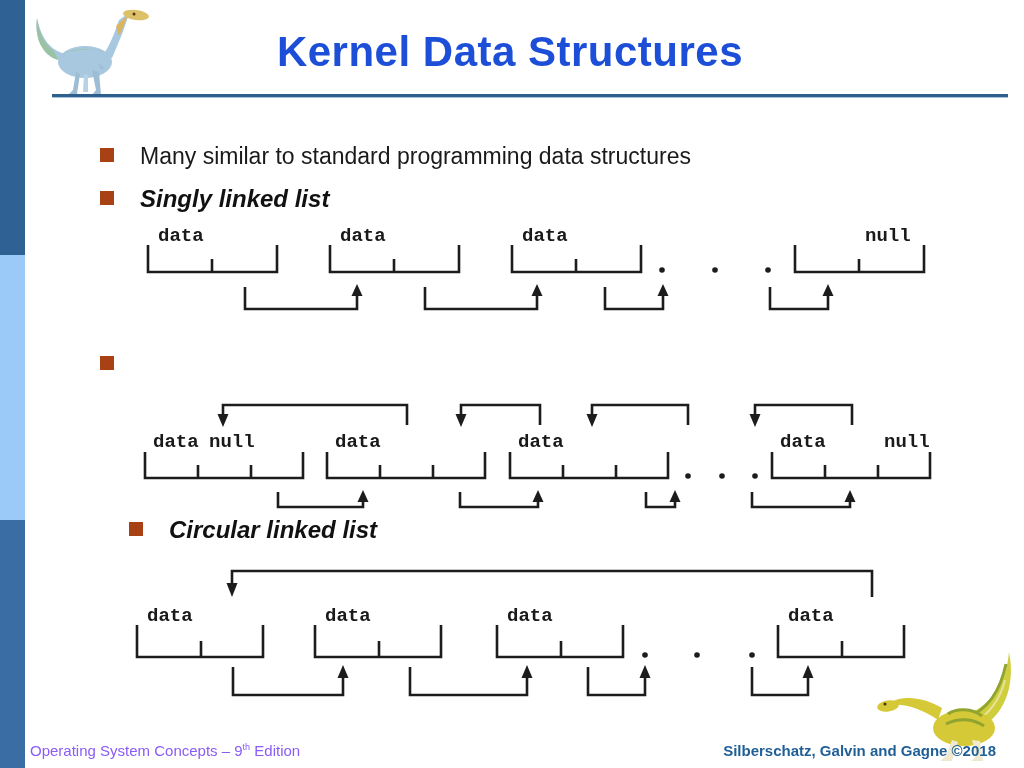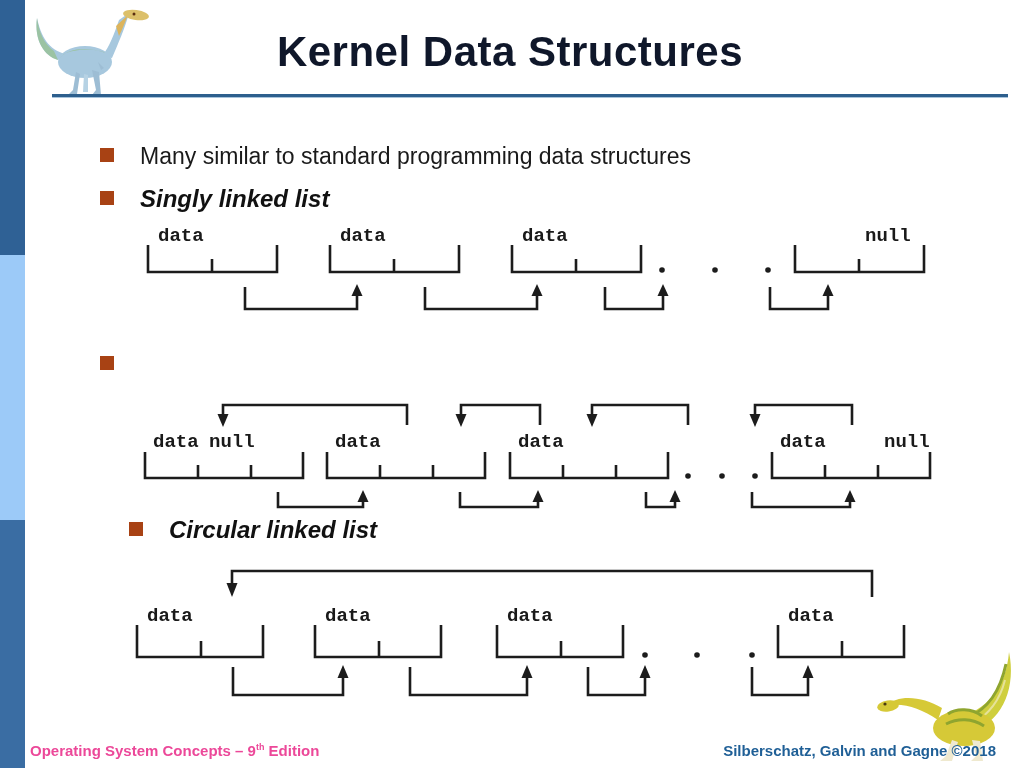--- a/index.html
+++ b/index.html
@@ -5,37 +5,37 @@
   html,body{margin:0;padding:0;background:#ffffff;}
   .slide{position:relative;width:1024px;height:768px;background:#ffffff;overflow:hidden;
          font-family:"Liberation Sans","DejaVu Sans",sans-serif;}
   
   .sidebar{position:absolute;left:0;top:0;width:25px;height:768px;}
   .band-top{position:absolute;left:0;top:0;width:25px;height:255px;background:#2f6195;}
   .band-mid{position:absolute;left:0;top:255px;width:25px;height:265px;background:#9ccaf8;}
   .band-bot{position:absolute;left:0;top:520px;width:25px;height:248px;background:#3a6da3;}
   
   .title{position:absolute;left:25px;top:28px;width:970px;text-align:center;
-         font-size:42px;font-weight:700;color:#0f172a;letter-spacing:0.5px;}
+         font-size:42px;font-weight:700;color:#1d4ed8;letter-spacing:0.5px;}
   .header-rule{position:absolute;left:52px;top:94px;width:956px;height:3px;background:#2d5f8d;
                border-bottom:1px solid #a8c4dc;}
   
   .bullet-row{position:absolute;left:100px;display:flex;align-items:flex-start;}
   .bullet-sq{width:14px;height:14px;background:#a84214;margin-right:26px;margin-top:6px;flex:0 0 auto;}
   .b-regular{font-size:23px;color:#1a1a1a;line-height:28px;}
   .b-em{font-size:24px;font-weight:700;font-style:italic;color:#111111;line-height:28px;}
   
   .diag{position:absolute;}
   .diag path.box,.diag path.hook{stroke:#1c1c1c;stroke-width:2.6;fill:none;}
   .diag polygon{fill:#1c1c1c;stroke:none;}
   .diag circle{fill:#1c1c1c;}
   .diag text{font-family:"Liberation Mono","DejaVu Sans Mono",monospace;
              font-size:19px;font-weight:700;fill:#1a1a1a;}
   
-  .footer-left{position:absolute;left:30px;top:742px;font-size:15px;font-weight:700;color:#ec4899;}
+  .footer-left{position:absolute;left:30px;top:742px;font-size:15px;font-weight:400;color:#8b5cf6;}
   .footer-left sup{font-size:9px;}
   .footer-page{position:absolute;left:462px;top:744px;width:80px;text-align:center;
                font-size:14px;font-weight:700;color:#1f5f96;margin-top:37px;}
   .footer-right{position:absolute;right:28px;top:742px;font-size:15px;font-weight:700;color:#1f5f96;}
   .dino{position:absolute;}
 </style>
 </head>
 <body>
 
 <div class="slide">

